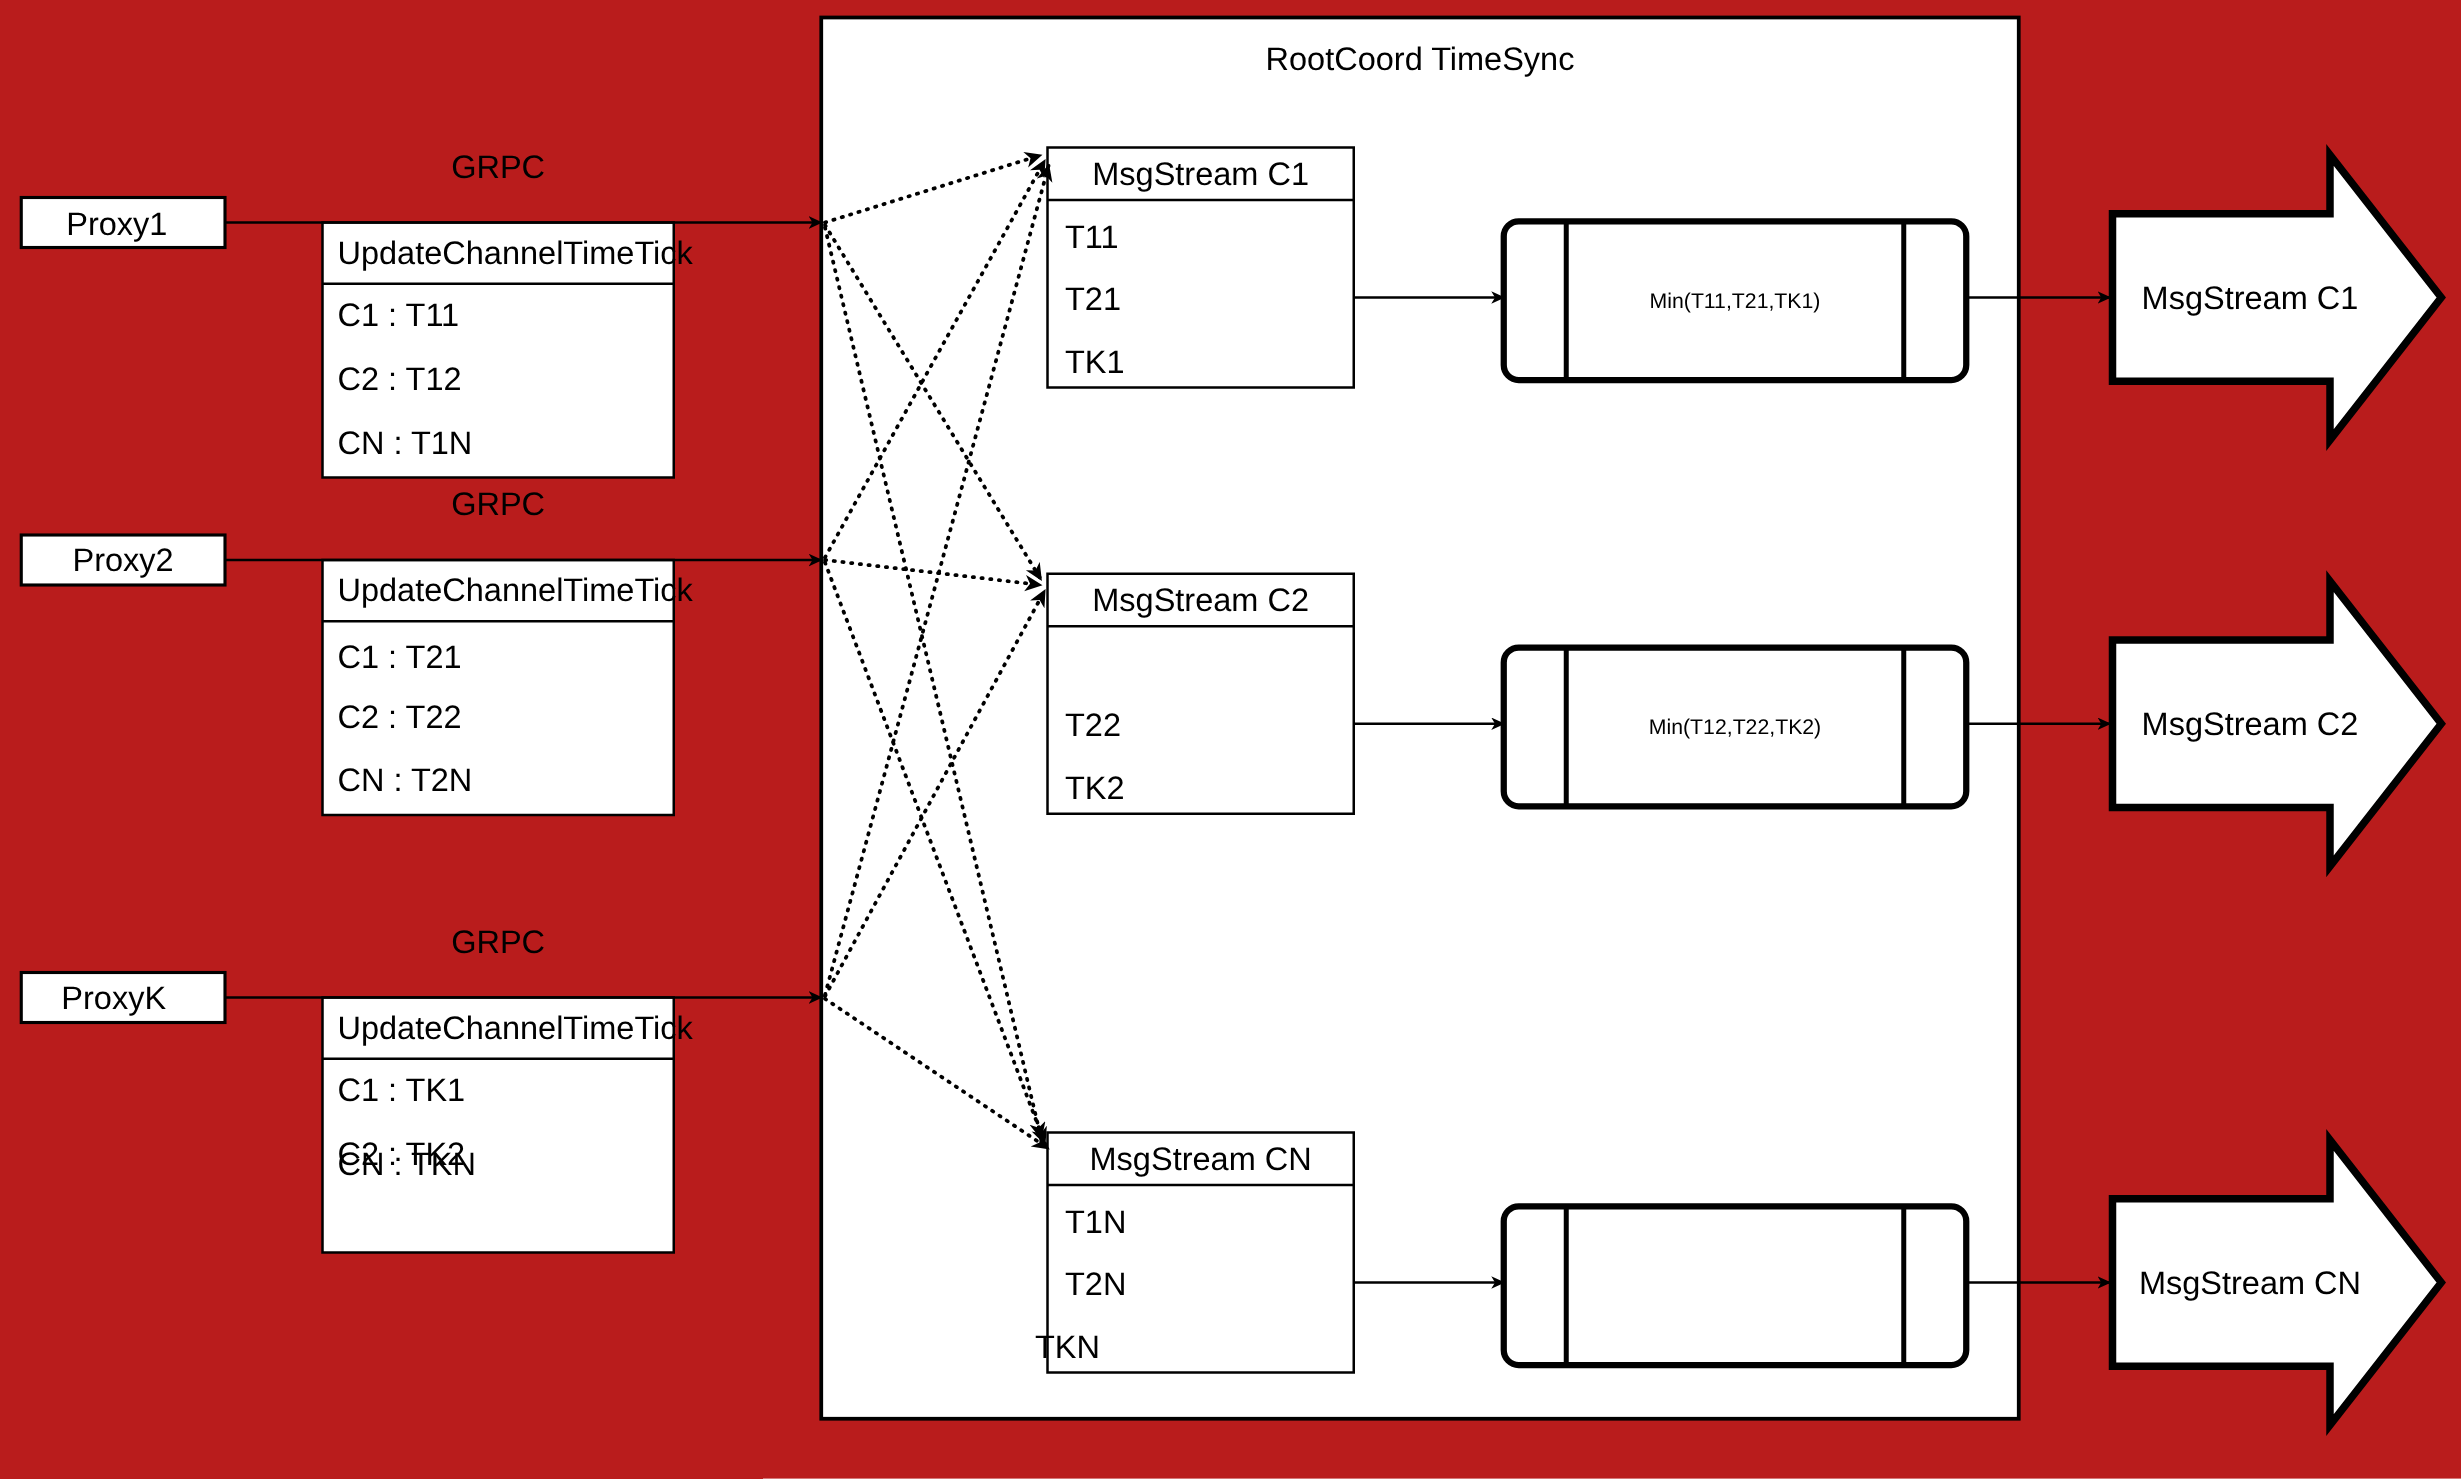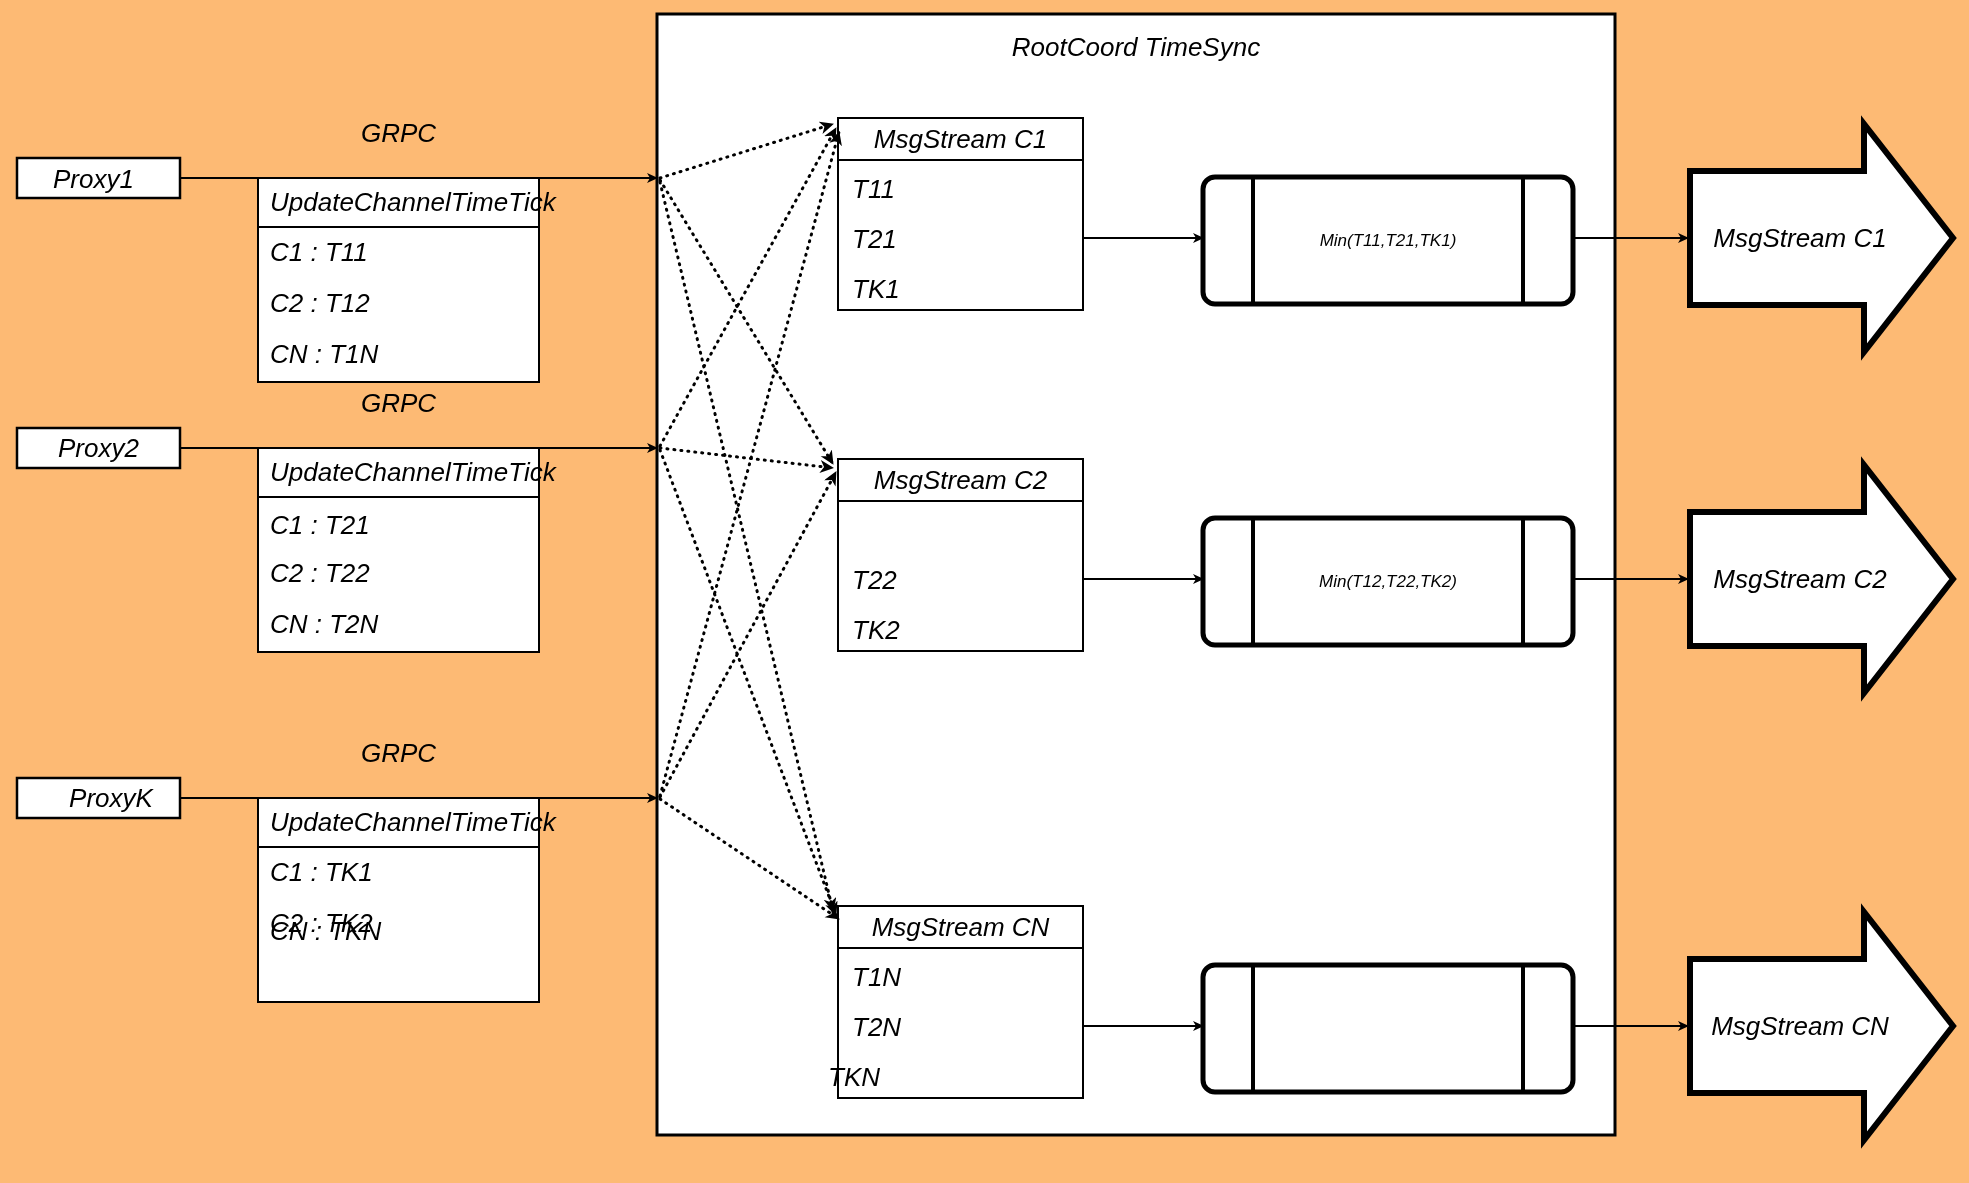--- a/index.html
+++ b/index.html
@@ -1,17 +1,17 @@
 <!DOCTYPE html>
 <html><head>
 <meta charset="utf-8">
 <style>
   html,body{margin:0;padding:0;background:#ffffff;}
   body{font-family:"Liberation Sans","DejaVu Sans",sans-serif;color:#000;}
-  #stage{position:relative;width:1969px;height:1183px;overflow:hidden;background:#fdba74;font-style:italic;}
+  #stage{position:relative;width:1969px;height:1183px;overflow:hidden;background:#b91c1c;}
 
   .svg-layer{position:absolute;left:0;top:0;width:1969px;height:1183px;pointer-events:none;}
 
   .proxy-label{font-size:26px;text-align:center;}
   .grpc-label{font-size:26px;text-align:center;}
   .uct-title{font-size:26px;}
   .uct-row{font-size:26px;}
   .ms-title{font-size:26px;text-align:center;}
   .ms-row{font-size:26px;}
   .min-label{font-size:17px;text-align:right;}
@@ -175,21 +175,21 @@
     <span class="ms-row">TK2</span>
   </div>
 
   <div class="cell center" style="left:1253px;top:518px;width:270px;height:127px;">
     <span class="min-label">Min(T12,T22,TK2)</span>
   </div>
   <div class="cell center" style="left:1700px;top:554px;width:200px;height:50px;">
     <span class="out-label">MsgStream C2</span>
   </div>
 
-  <div class="cell center" style="left:17px;top:778px;width:148px;height:40px;padding-left:20px;">
+  <div class="cell center" style="left:17px;top:778px;width:148px;height:40px;">
     <span class="proxy-label">ProxyK</span>
   </div>
   <div class="cell center" style="left:258px;top:738px;width:281px;height:30px;">
     <span class="grpc-label">GRPC</span>
   </div>
   <div class="cell left" style="left:270px;top:798px;width:260px;height:49px;">
     <span class="uct-title">UpdateChannelTimeTick</span>
   </div>
   <div class="cell left" style="left:270px;top:847px;width:260px;height:51px;">
     <span class="uct-row">C1 :  TK1</span>

